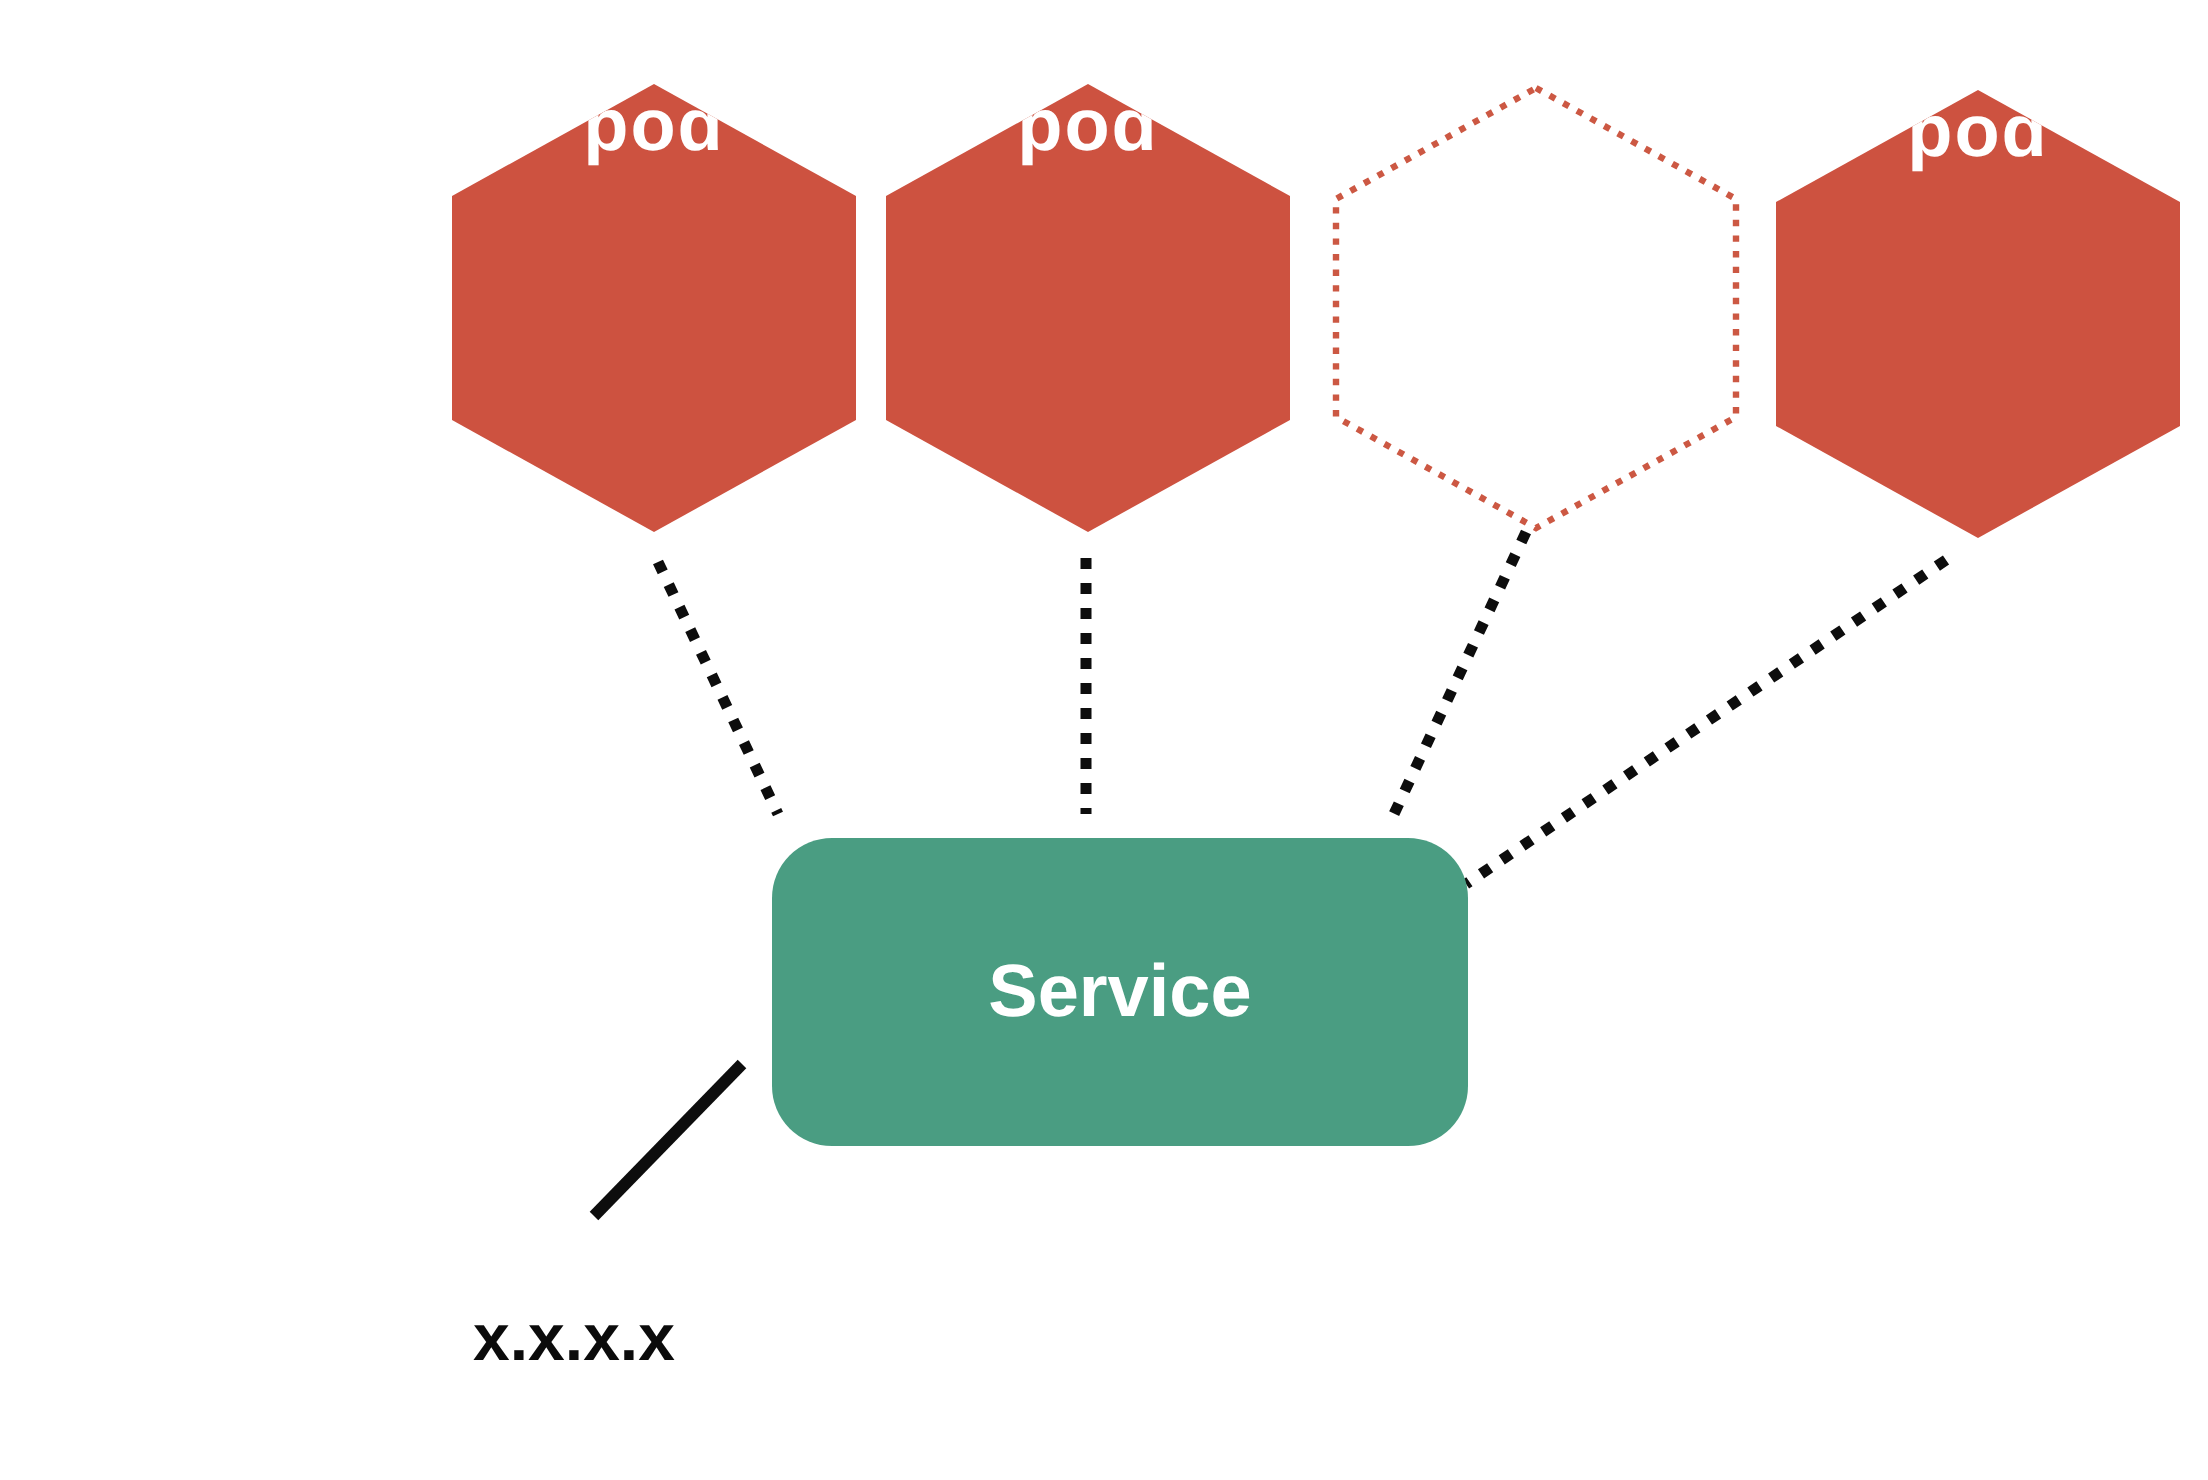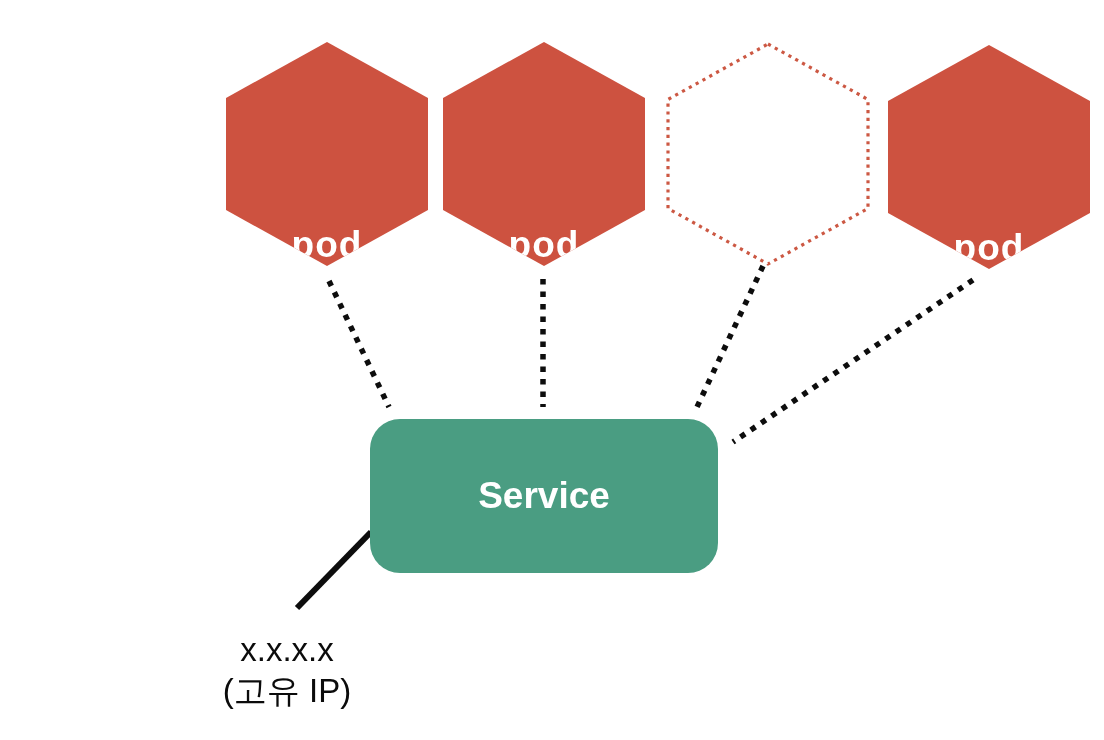--- a/index.html
+++ b/index.html
@@ -19,43 +19,44 @@
     overflow:hidden;
   }
   .overlay{position:absolute;left:0;top:0;width:1104px;height:740px;pointer-events:none;}
   .dashed-line{stroke:var(--connector);stroke-width:5.5;fill:none;}
   .solid-line{stroke:var(--connector);stroke-width:6;fill:none;}
   .dotted-hex-outline{stroke:var(--pod-outline);stroke-width:3.2;fill:none;}
   .hex{
     position:absolute;width:202px;height:224px;
     clip-path:polygon(50% 0,100% 25%,100% 75%,50% 100%,0 75%,0 25%);
     background:var(--pod-fill);
-    display:flex;align-items:flex-end;justify-content:center;
+    display:flex;align-items:flex-start;justify-content:center;
   }
   .hex-label{
     color:var(--pod-text);font-size:37px;font-weight:700;letter-spacing:1px;
     font-family:"Liberation Sans",sans-serif;
   }
   #hex-1{left:226px;top:42px;}
   #hex-2{left:443px;top:42px;}
   #hex-4{left:888px;top:45px;}
   .dotted-hex{position:absolute;left:666px;top:42px;width:204px;height:224px;}
   .service-box{
-    position:absolute;left:370px;top:419px;width:348px;height:154px;
+    position:absolute;left:386px;top:419px;width:348px;height:154px;
     background:var(--service-fill);border-radius:30px;
     display:flex;flex-direction:column;align-items:center;justify-content:center;
     gap:8px;
   }
   .service-line{
     color:var(--service-text);font-size:37px;font-weight:700;line-height:1.3;
     font-family:"Liberation Sans",sans-serif;
   }
   .ip-label{
-    position:absolute;left:192px;top:630px;width:190px;text-align:center;
+    position:absolute;left:192px;top:649px;width:190px;text-align:center;
     color:var(--ip-text);
+    font-weight:bold;
   }
   .ip-line{font-size:33px;line-height:1.24;font-family:"Liberation Sans","DejaVu Sans",sans-serif;}
 </style>
 </head>
 <body>
 
 <div class="canvas">
 
   <svg class="overlay" viewBox="0 0 1104 740" xmlns="http://www.w3.org/2000/svg">
     <line class="dashed-line" x1="329" y1="281" x2="389" y2="407" stroke-dasharray="5.5 7"></line>
@@ -80,16 +81,15 @@
   <div class="hex" id="hex-4">
     <span class="hex-label">pod</span>
   </div>
 
   <div class="service-box">
     <span class="service-line">Service</span>
   </div>
 
   <div class="ip-label">
     <div class="ip-line">x.x.x.x</div>
-    <div class="ip-line">(고유 IP)</div>
   </div>
 
 </div>
 
 </body></html>

